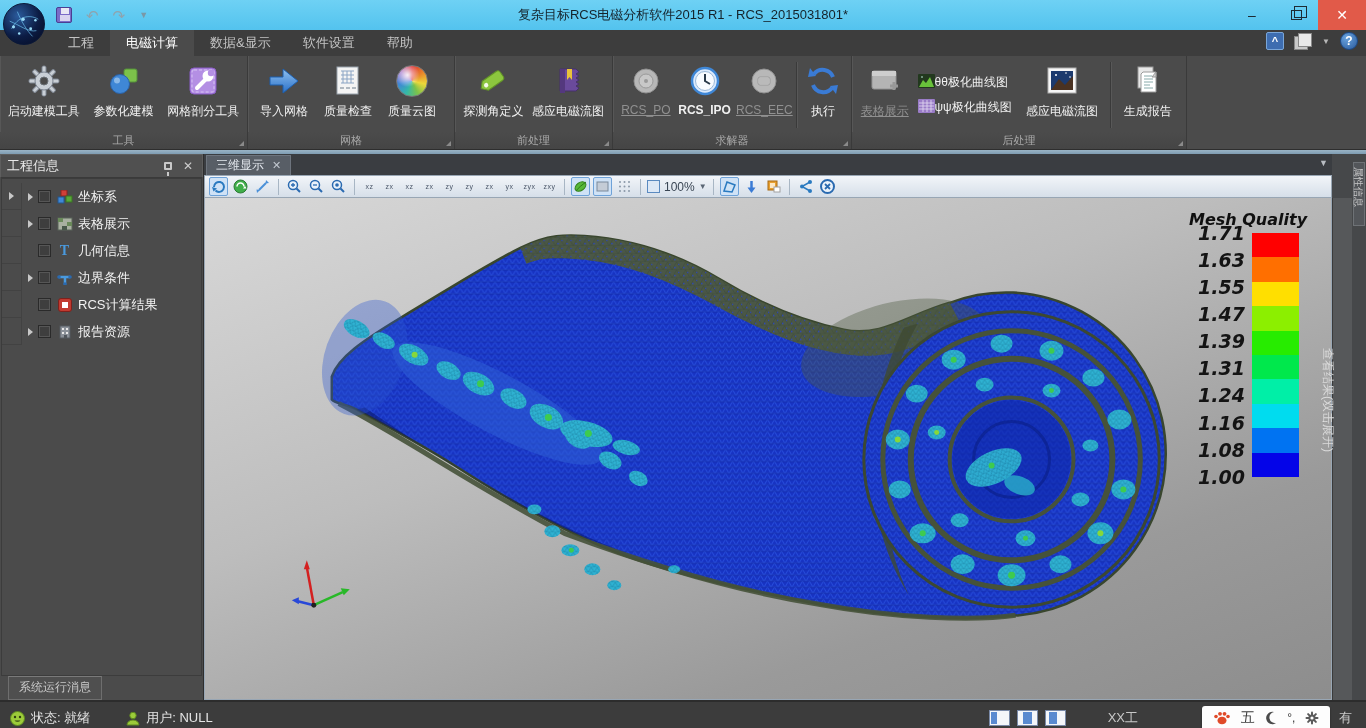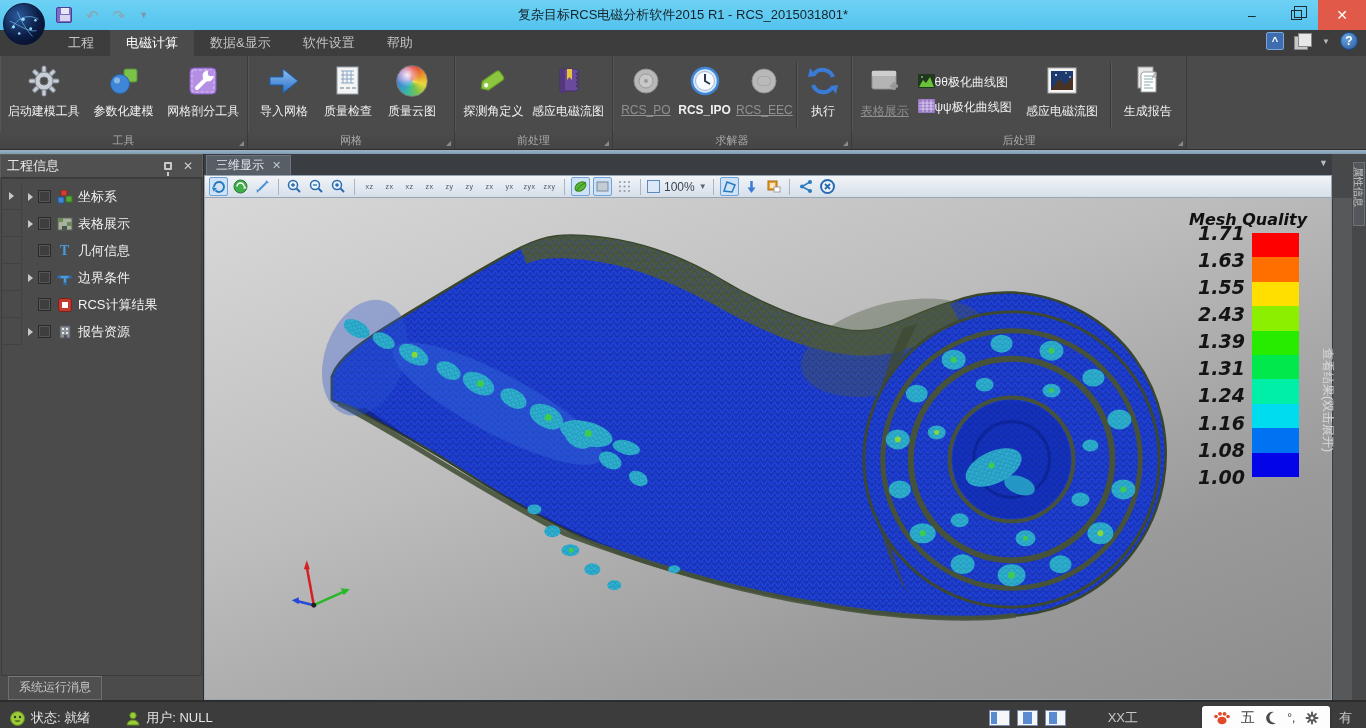--- a/index.html
+++ b/index.html
@@ -784,21 +784,21 @@
         </g>
       </svg>
 
       <div class="legend">
         <div class="legend-title">Mesh Quality</div>
         <div class="legend-body">
           <div class="legend-labels">
             <div style="top:-10px">1.71</div>
             <div style="top:17px">1.63</div>
             <div style="top:44px">1.55</div>
-            <div style="top:71px">2.43</div>
+            <div style="top:71px">1.47</div>
             <div style="top:98px">1.39</div>
             <div style="top:125px">1.31</div>
             <div style="top:152px">1.24</div>
             <div style="top:180px">1.16</div>
             <div style="top:207px">1.08</div>
             <div style="top:234px">1.00</div>
           </div>
           <div class="legend-bars">
             <div style="background: rgb(255, 0, 0);"></div>
             <div style="background: rgb(255, 111, 0);"></div>

